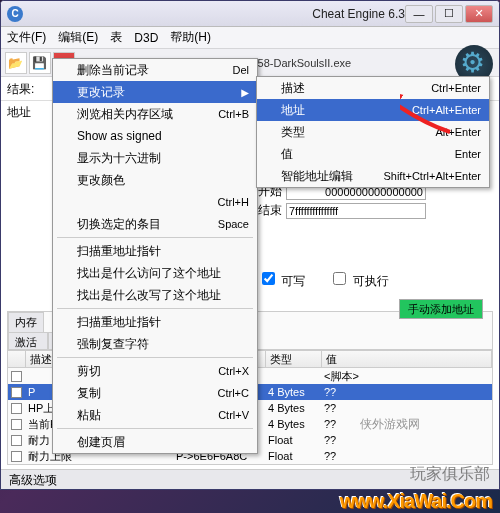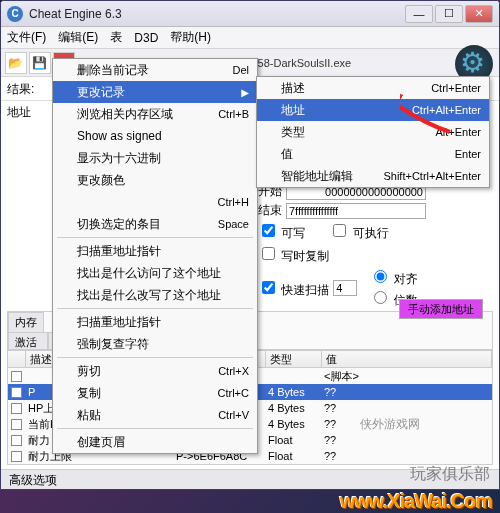--- a/index.html
+++ b/index.html
@@ -1,34 +1,34 @@
 <!DOCTYPE html>
 <html><head>
 <meta charset="utf-8">
 <style>
   * { box-sizing: border-box; font-family: "Microsoft YaHei", "SimSun", sans-serif; }
   body { margin:0; width:500px; height:513px; overflow:hidden; background:linear-gradient(135deg,#2a1a3a,#4a2a5a,#1a2a4a); position:relative; }
   .window { position:absolute; top:0; left:0; width:500px; height:490px; border:1px solid #3a3a6a; border-radius:4px 4px 0 0; overflow:hidden; background:#fff; }
   .titlebar { height:26px; background:linear-gradient(#eaeaf5,#dadae8); display:flex; align-items:center; padding:0 6px; border-bottom:1px solid #bbb; }
   .titlebar .icon { width:16px; height:16px; background:#3a7acc; border-radius:50%; margin-right:6px; display:flex; align-items:center; justify-content:center; color:#fff; font-size:10px; font-weight:bold; }
-  .titlebar .title { font-size:12px; color:#222; flex:1; }
+  .titlebar .title { font-size:12px; color:#222; flex:1;text-align:right; }
   .winbtns { display:flex; gap:2px; }
   .winbtn { width:28px; height:18px; background:#e8e8f0; border:1px solid #bbb; border-radius:2px; display:flex; align-items:center; justify-content:center; font-size:11px; }
   .winbtn.close { background:linear-gradient(#e88,#c55); color:#fff; }
   .menubar { height:22px; background:#f5f5f8; border-bottom:1px solid #d5d5d8; display:flex; align-items:center; font-size:12px; }
   .menubar span { padding:0 6px;text-align:center; }
   .toolbar { height:28px; background:#f0f0f4; border-bottom:1px solid #d5d5d8; display:flex; align-items:center; padding:0 4px; gap:2px; }
   .tbtn { width:22px; height:22px; border:1px solid #ccc; background:#fff; display:flex; align-items:center; justify-content:center; font-size:12px; }
   .exename { flex:1; text-align:center; font-size:11px; color:#333; }
   .gear { width:38px; height:38px; position:absolute; right:6px; top:44px; background:radial-gradient(#2c4a5c,#1a2a36); border-radius:50%; }
   .gear:before{content:"⚙";color:#5ac;font-size:28px;position:absolute;top:1px;left:5px;}
   .mainrow { display:flex; font-size:12px; padding:2px 6px; align-items:center; }
   .addrrow { background:#fff; height:24px; border-top:1px solid #ddd; display:flex; align-items:center; font-size:12px; padding:0 6px; }
   .scan-area { position:absolute; right:11px; top:180px; width:230px; font-size:12px; }
-  .scan-area label { display:inline-block; }
+  .scan-area label { display:inline-block;margin-top:48px; }
   .scan-area input[type=text]{ border:1px solid #aaa; font-size:11px; padding:1px 2px; }
   .scan-area .row{ display:flex; align-items:center; margin:2px 0; gap:4px;}
   .lowerpanel { position:absolute; bottom:24px; left:6px; right:6px; top:310px; background:#fafafa; border:1px solid #ccc; font-size:11px; overflow:hidden; }
   .tabs { display:flex; height:20px; }
   .tab { padding:2px 6px; background:#e8e8ec; border:1px solid #ccc; border-bottom:none; font-size:11px; }
   .tableheader { display:flex; background:linear-gradient(#f8f8f8,#eaeaea); border-top:1px solid #ccc; border-bottom:1px solid #ccc; height:18px; }
   .th { padding:1px 4px; border-right:1px solid #ccc; font-size:11px; }
   .tablerow { display:flex; height:16px; align-items:center; }
   .tablerow.sel { background:#3a6acc; color:#fff; }
   .td { padding:0 4px; font-size:11px; white-space:nowrap; overflow:hidden; }
@@ -53,21 +53,21 @@
   .redarrow { position:absolute; top:92px; left:400px; z-index:20; pointer-events:none; }
 
   
   .wm1 { position:absolute; left:170px; top:250px; font-size:14px; color:rgba(120,130,140,.5); font-weight:bold; pointer-events:none; z-index:2;}
   .wm2 { position:absolute; right:80px; bottom:80px; font-size:12px; color:rgba(80,80,80,.6); pointer-events:none; z-index:30;}
   .wm3 { position:absolute; right:10px; bottom:28px; font-size:16px; color:rgba(80,80,80,.7); pointer-events:none; z-index:30;}
   .logo { position:absolute; right:8px; bottom:0px; font-size:20px; font-weight:900; color:#ff9a00; text-shadow:1px 1px 0 #a04a00,-1px -1px 0 #fff; z-index:31; letter-spacing:-1px; }
 
   .sidebox { position:absolute; right:8px; top:76px; width:92px; font-size:11px; z-index:3; }
   .sidebox label{display:block;margin:2px 0;}
-  .addbtn { position:absolute; right:16px; top:298px; width:84px; height:20px; background:#d946ef; border:1px solid #aaa; font-size:11px; display:flex; align-items:center; justify-content:center; z-index:3;}
+  .addbtn { position:absolute; right:16px; top:298px; width:84px; height:20px; background:#22c55e; border:1px solid #aaa; font-size:11px; display:flex; align-items:center; justify-content:center; z-index:3;}
 </style>
 </head>
 <body>
 
 <div class="window">
   <div class="titlebar">
     <div class="icon">C</div>
     <div class="title">Cheat Engine 6.3</div>
     <div class="winbtns">
       <div class="winbtn">—</div>

